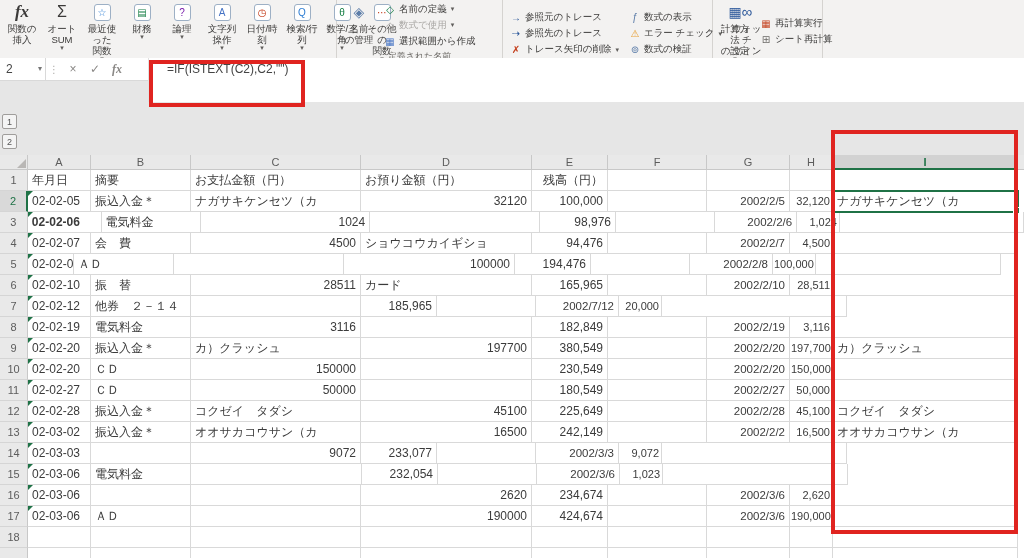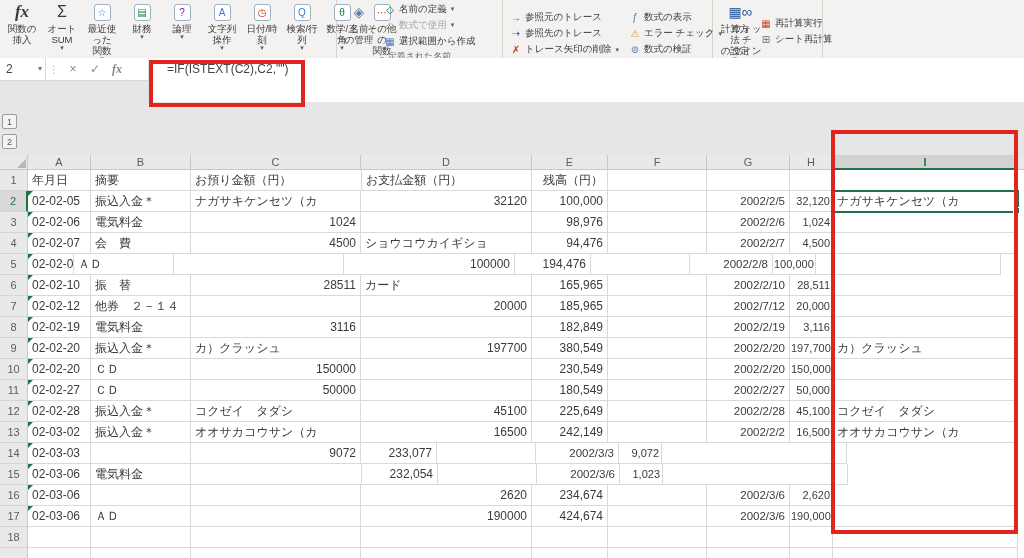--- a/index.html
+++ b/index.html
@@ -260,22 +260,22 @@
         <div class="ch" style="width: 83px;">G</div>
         <div class="ch" style="width: 43px;">H</div>
         <div class="ch sel" style="width: 185px;">I</div>
         <div class="chfill"></div>
       </div>
     <div id="grid-rows">
         <div class="grow">
           <div class="rn">1</div>
           <div class="cell colA" style="width: 63px;">年月日</div>
           <div class="cell colB" style="width: 100px;">摘要</div>
+          <div class="cell colC" style="width: 170px;">お支払金額（円）</div>
           <div class="cell colD" style="width: 171px;">お預り金額（円）</div>
-          <div class="cell colC" style="width: 170px;">お支払金額（円）</div>
           <div class="cell colE r" style="width: 76px;">残高（円）</div>
           <div class="cell colF" style="width: 99px;"></div>
           <div class="cell colG r" style="width: 83px;"></div>
           <div class="cell colH r" style="width: 43px;"></div>
           <div class="cell colI" style="width: 185px;"></div>
           <div class="cellfill"></div>
         </div>
         <div class="grow">
           <div class="rn sel">2</div>
           <div class="cell colA" style="width: 63px;">02-02-05<span class="tri"></span></div>
@@ -284,21 +284,21 @@
           <div class="cell colD r" style="width: 171px;">32120</div>
           <div class="cell colE r" style="width: 76px;">100,000</div>
           <div class="cell colF" style="width: 99px;"></div>
           <div class="cell colG r" style="width: 83px;">2002/2/5</div>
           <div class="cell colH r" style="width: 43px;">32,120</div>
           <div class="cell colI active" style="width: 185px;">ナガサキケンセツ（カ<span class="handle"></span></div>
           <div class="cellfill"></div>
         </div>
         <div class="grow">
           <div class="rn">3</div>
-          <div class="cell colA" style="width: 63px;">02-02-06<span class="tri"></span></div>
+          <div class="cell colA" style="width: 74px; font-weight: bold;">02-02-06<span class="tri"></span></div>
           <div class="cell colB" style="width: 100px;">電気料金</div>
           <div class="cell colC r" style="width: 170px;">1024</div>
           <div class="cell colD" style="width: 171px;"></div>
           <div class="cell colE r" style="width: 76px;">98,976</div>
           <div class="cell colF" style="width: 99px;"></div>
           <div class="cell colG r" style="width: 83px;">2002/2/6</div>
           <div class="cell colH r" style="width: 43px;">1,024</div>
           <div class="cell colI" style="width: 185px;"></div>
           <div class="cellfill"></div>
         </div>
@@ -339,21 +339,20 @@
           <div class="cell colG r" style="width: 83px;">2002/2/10</div>
           <div class="cell colH r" style="width: 43px;">28,511</div>
           <div class="cell colI" style="width: 185px;"></div>
           <div class="cellfill"></div>
         </div>
         <div class="grow">
           <div class="rn">7</div>
           <div class="cell colA" style="width: 63px;">02-02-12<span class="tri"></span></div>
           <div class="cell colB" style="width: 100px;">他券　２－１４</div>
           <div class="cell colC" style="width: 170px;"></div>
-          <div class="cell colD r" style="width: 171px;">20000</div>
           <div class="cell colE r" style="width: 76px;">185,965</div>
           <div class="cell colF" style="width: 99px;"></div>
           <div class="cell colG r" style="width: 83px;">2002/7/12</div>
           <div class="cell colH r" style="width: 43px;">20,000</div>
           <div class="cell colI" style="width: 185px;"></div>
           <div class="cellfill"></div>
         </div>
         <div class="grow">
           <div class="rn">8</div>
           <div class="cell colA" style="width: 63px;">02-02-19<span class="tri"></span></div>

